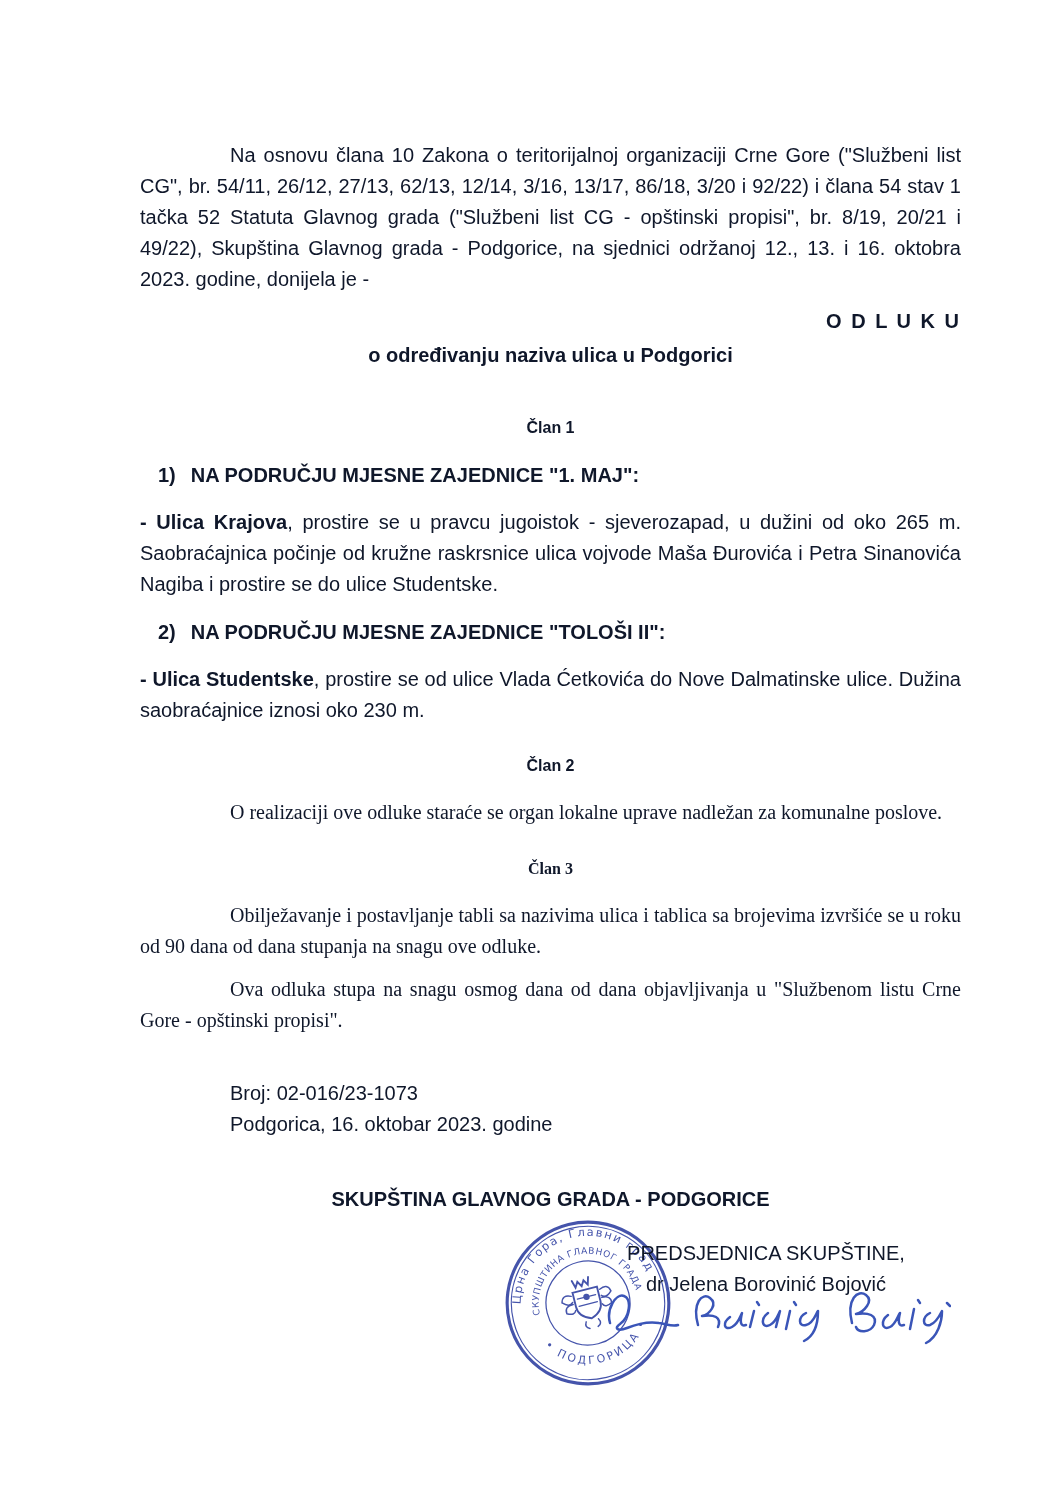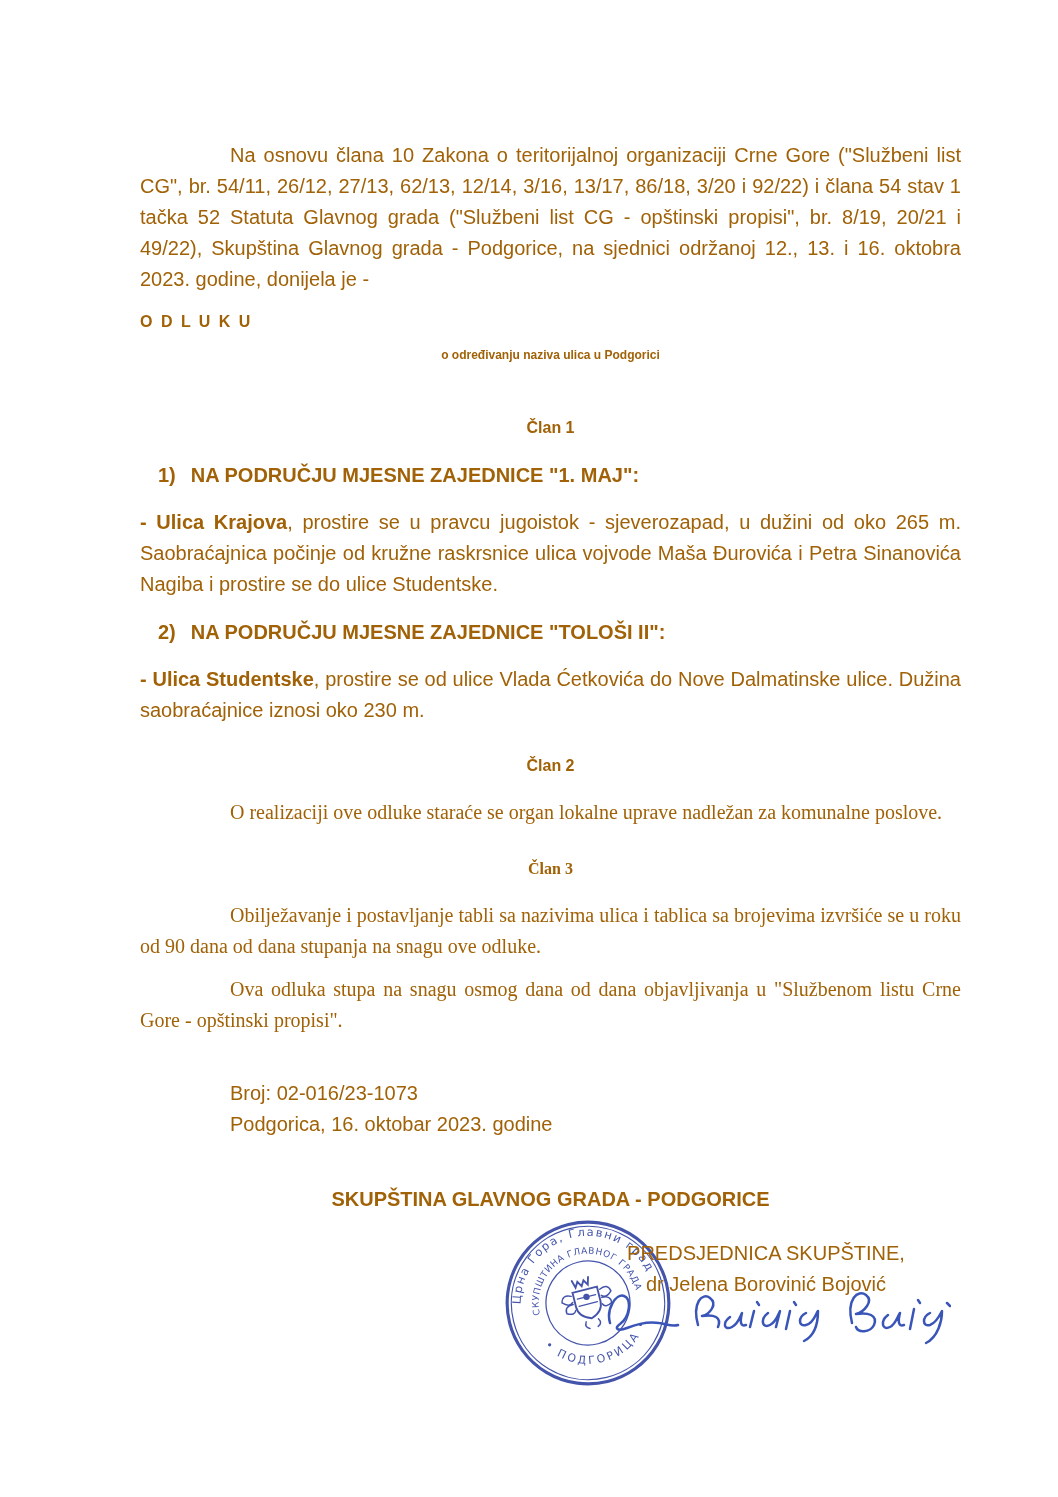--- a/index.html
+++ b/index.html
@@ -1,46 +1,46 @@
 <!DOCTYPE html>
 <html><head>
 <meta charset="utf-8">
 <style>
   html,body{margin:0;padding:0;background:#ffffff;}
   .page{
     position:relative;
     width:1058px;height:1497px;
     background:#ffffff;
     font-family:"Liberation Sans","DejaVu Sans",sans-serif;
-    color:#a16207;
+    color:#0f172a;
     overflow:hidden;
   }
   .doc{
     position:absolute;
     left:140px;top:140px;
     width:821px;
     font-size:20px;
     line-height:31px;
   }
   .para{
     text-align:justify;
     text-indent:90px;
     margin:0;
   }
   .doc-title{
-    text-align:left;
+    text-align:right;
     font-weight:bold;
-    font-size:16px;
+    font-size:20px;
     letter-spacing:2px;
     margin:11px 0 0 0;
   }
   .doc-subtitle{
     text-align:center;
     font-weight:bold;
-    font-size:12px;
+    font-size:20px;
     margin:3px 0 0 0;
   }
   .article-heading{
     text-align:center;
     font-weight:bold;
     font-size:16px;
     margin:16px;
   }
   .h-clan1{margin-top:41px;}
   .intro-line{

